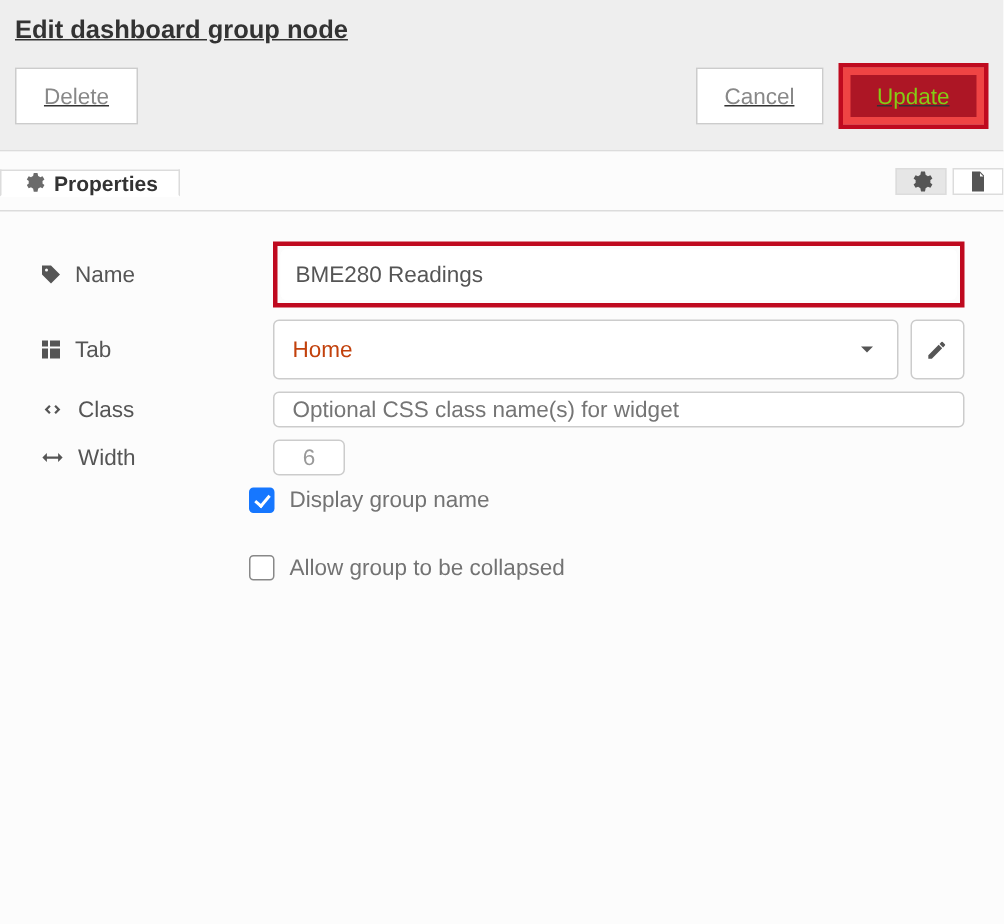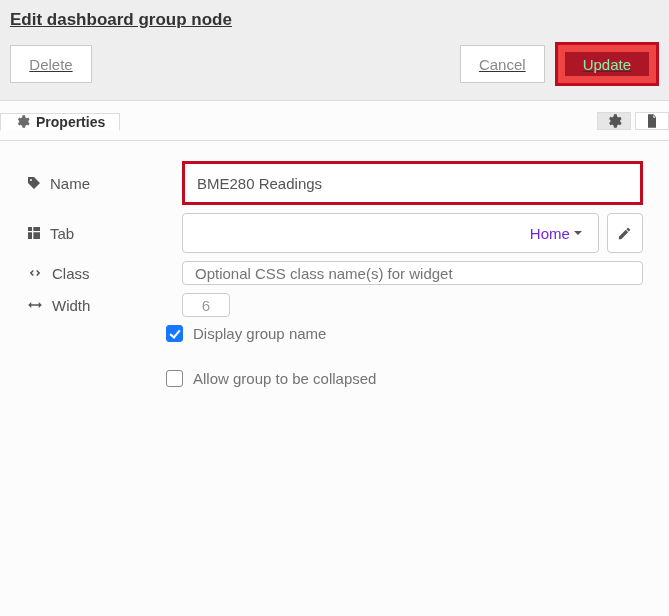--- a/index.html
+++ b/index.html
@@ -41,23 +41,23 @@
     user-select: none;
     border: 1px solid #ccc;
     background: #fff;
     color: #888;
   }
   .btn.delete { min-width: 82px; }
   .spacer { flex: 1; }
   .btn.cancel { min-width: 84px; margin-right: 10px; }
   .btn.update {
     min-width: 94px;
-    color: #86efac;
+    color: #84cc16;
     background: #AD1625;
-    border: 7px solid #ef4444;
+    border: 5px solid #ef4444;
   }
   .hl-update { border: 3px solid #bf0a1f; display: inline-flex; }
 
   
   .tabbar {
     display: flex;
     align-items: center;
     background: #fcfcfc;
     border-bottom: 1px solid #dcdcdc;
     height: 40px;
@@ -124,25 +124,25 @@
   .hl { border: 3px solid #bf0a1f; border-radius: 0; padding: 2px; width: 100%; }
   .hl .input { border: 0; height: 34px; padding: 0 10px; }
 
   .select {
     height: 40px;
     border: 1px solid #ccc;
     border-radius: 4px;
     background: #fff;
     padding: 0 12px;
     font-size: 15px;
-    color: #6d28d9;
+    color: #c2410c;
     width: 100%;
     display: flex;
     align-items: center;
-    justify-content: flex-end;
+    justify-content: space-between;
     cursor: pointer;
   }
   .select .chev svg { fill: #555; }
   .sqedit {
     width: 40px; height: 40px;
     border: 1px solid #ccc; border-radius: 4px;
     background: #fff; display: inline-flex;
     align-items: center; justify-content: center;
     cursor: pointer;
   }

